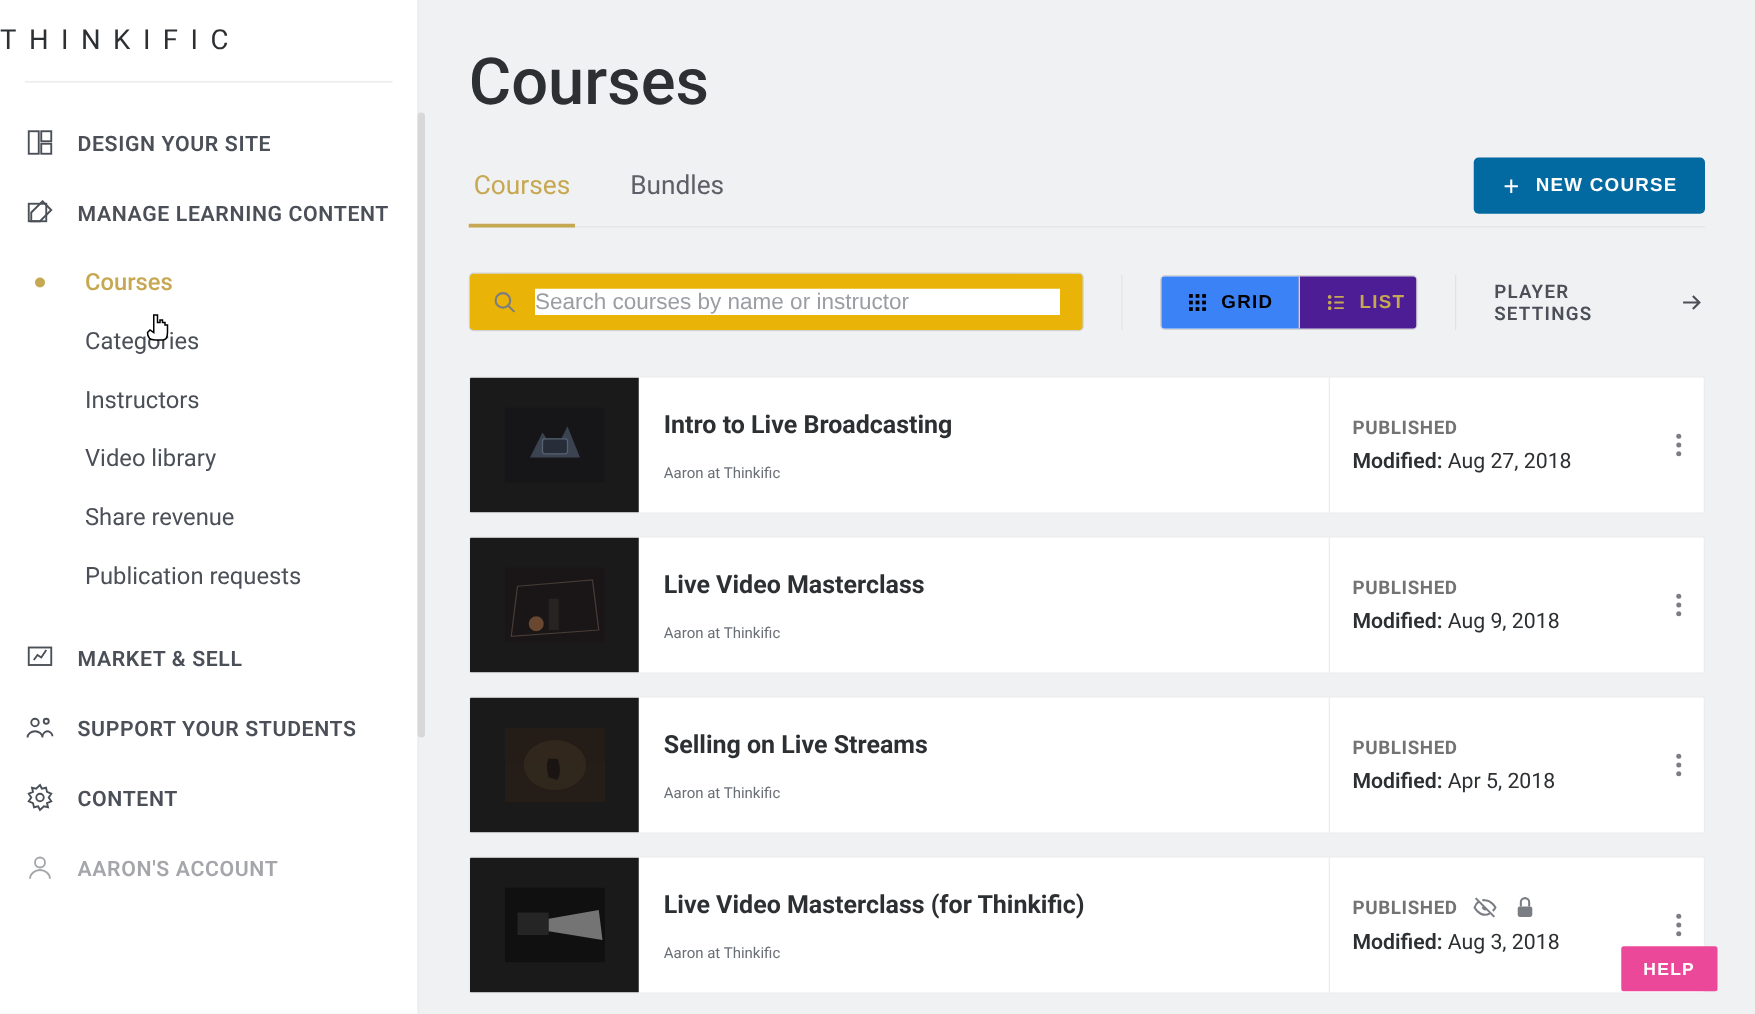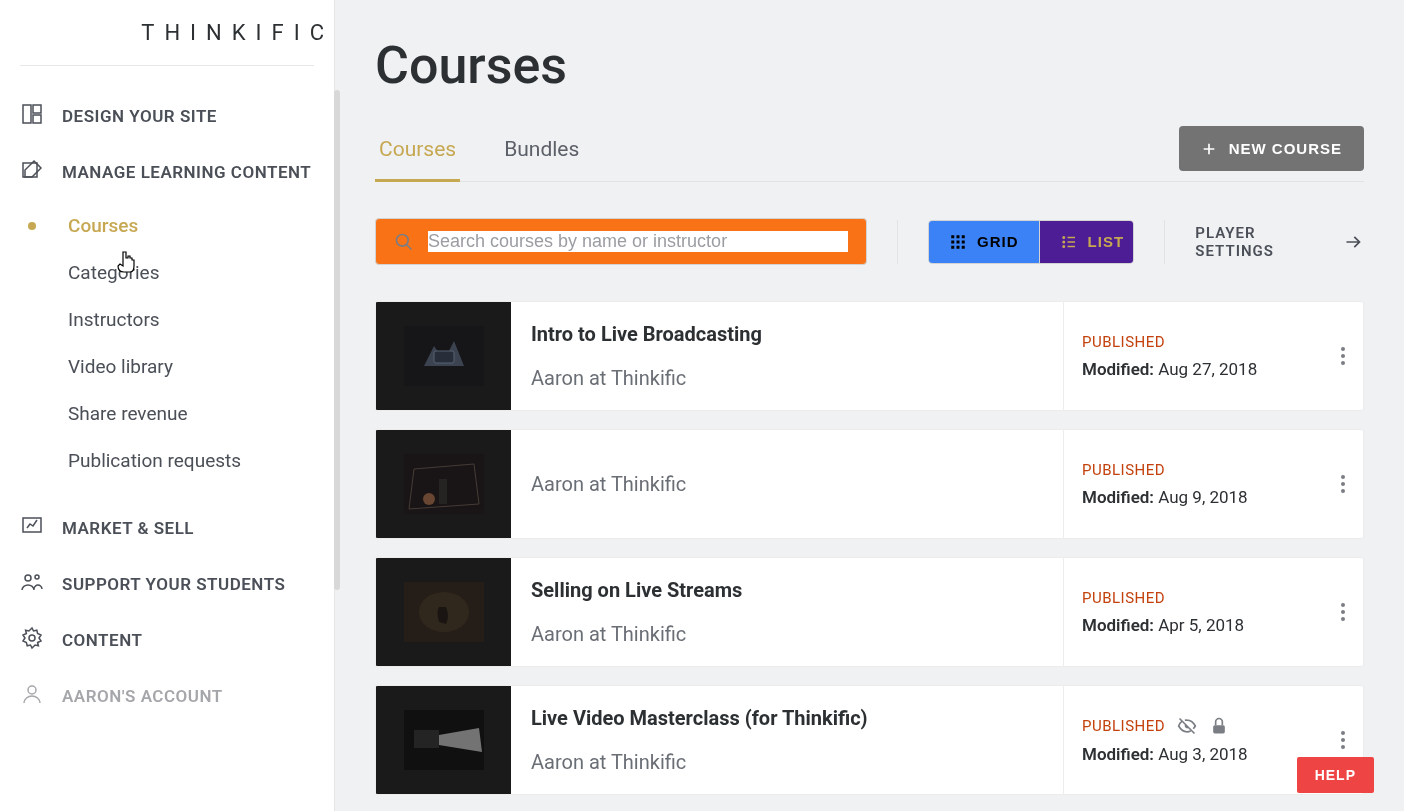--- a/index.html
+++ b/index.html
@@ -31,21 +31,21 @@
       height: 500px;
       background: #d8d8d8;
       border-radius: 3px;
     }
     .logo {
       display: block;
       margin: 0 auto 20px;
       font-size: 22px;
       letter-spacing: 10px;
       font-weight: 400;
-      text-align: right;
+      text-align: left;
       color: #2d3033;
     }
     .logo-divider {
       border: none;
       border-top: 1px solid #e7e7e7;
       margin: 0 20px 20px;
     }
     .nav-section {
       display: flex;
       align-items: flex-end;
@@ -115,21 +115,21 @@
       content: "";
       position: absolute;
       left: 0; right: 0; bottom: -1px;
       height: 3px;
       background: #c7a852;
     }
     .new-course {
       display: flex;
       align-items: center;
       gap: 12px;
-      background: #737373;
+      background: #0369a1;
       color: #fff;
       padding: 14px 22px;
       border-radius: 4px;
       font-size: 15px;
       font-weight: 600;
       letter-spacing: 1px;
       cursor: pointer;
       margin-bottom: 10px;
       border: none;
     }
@@ -142,21 +142,21 @@
       margin-bottom: 36px;
     }
     .search-box {
       display: flex;
       align-items: center;
       width: 516px;
       border: 1px solid #d3d3d3;
       border-radius: 4px;
       padding: 12px 18px;
       gap: 14px;
-      background: #f97316;
+      background: #eab308;
     }
     .search-box input {
       border: none;
       outline: none;
       font-size: 18px;
       flex: 1;
       color: #333;
     }
     .search-box input::placeholder { color: #9a9da2; }
     .vdiv { width: 1px; height: 44px; background: #e3e3e3; }
@@ -217,51 +217,51 @@
     .thumb svg { opacity: 0.7; }
     .course-info {
       flex: 1;
       display: flex;
       flex-direction: column;
       justify-content: center;
       padding: 16px 20px;
       gap: 20px;
     }
     .course-title { font-size: 20px; font-weight: 700; color: #2d3033; }
-    .course-instructor { font-size: 20px; color: #6a6e75; }
+    .course-instructor { font-size: 12px; color: #6a6e75; }
     .course-meta {
       width: 260px;
       border-left: 1px solid #ececec;
       display: flex;
       flex-direction: column;
       justify-content: center;
       padding: 0 18px;
       gap: 8px;
       position: relative;
     }
     .status-row { display: flex; align-items: center; gap: 12px; }
-    .status { font-size: 15px; font-weight: 400; letter-spacing: 0.5px; color: #c2410c; }
+    .status { font-size: 15px; font-weight: 700; letter-spacing: 0.5px; color: #737373; }
     .modified { font-size: 17px; color: #2d3033; }
     .modified-label { font-weight: 600; }
     .status-icon { width: 20px; height: 20px; color: #7a7d83; }
     .row-actions {
       width: 40px;
       display: flex;
       align-items: center;
       justify-content: center;
       cursor: pointer;
     }
     .dots { display: flex; flex-direction: column; gap: 3px; }
     .dots span { width: 4px; height: 4px; border-radius: 50%; background: #7a7d83; }
     
     .help-btn {
       position: absolute;
       right: 30px;
       bottom: 18px;
-      background: #ef4444;
+      background: #ec4899;
       color: #fff;
       padding: 10px 18px;
       font-size: 14px;
       font-weight: 600;
       letter-spacing: 1px;
       border-radius: 2px;
       cursor: pointer;
       border: none;
     }
     
@@ -433,20 +433,21 @@
       <div class="course-row">
         <div class="thumb">
           <svg width="80" height="60" viewBox="0 0 80 60">
               <rect width="80" height="60" fill="#1a1416"></rect>
               <circle cx="25" cy="45" r="6" fill="#8b5a3c"></circle>
               <rect x="35" y="25" width="8" height="25" fill="#2d2828"></rect>
               <path d="M10 15 L70 10 L75 50 L5 55 Z" fill="none" stroke="#5a4a42" stroke-width="1"></path>
             </svg>
         </div>
         <div class="course-info">
+          <div class="course-title">Live Video Masterclass</div>
           <div class="course-instructor">Aaron at Thinkific</div>
         </div>
         <div class="course-meta">
           <div class="status-row">
               <span class="status">PUBLISHED</span>
             </div>
           <div class="modified"><span class="modified-label">Modified:</span> <span>Aug 9, 2018</span></div>
         </div>
         <div class="row-actions">
             <div class="dots">

